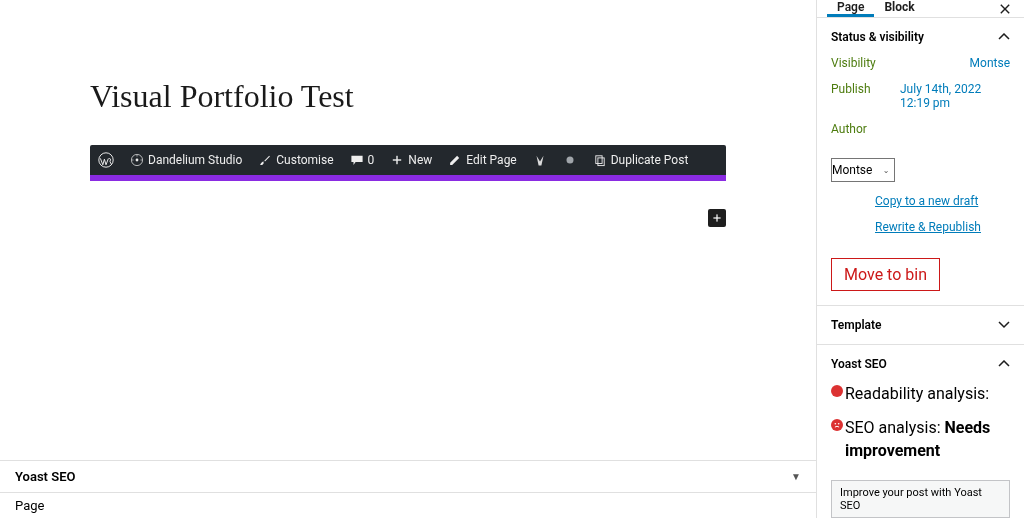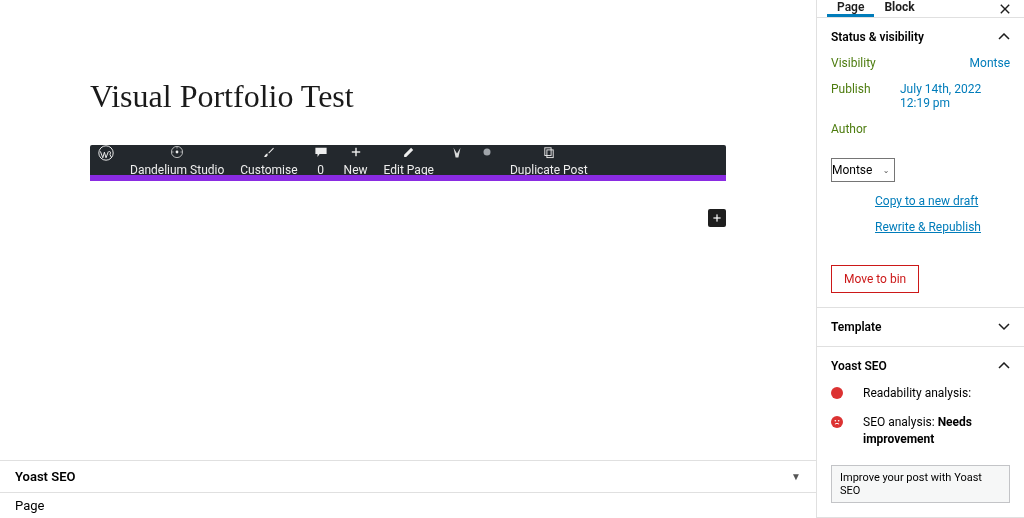--- a/index.html
+++ b/index.html
@@ -2,21 +2,21 @@
 <html><head>
   <meta charset="utf-8">
   <style>
     * { box-sizing: border-box; margin: 0; padding: 0; }
     html, body { width: 1024px; height: 518px; font-family: -apple-system, BlinkMacSystemFont, "Segoe UI", Roboto, sans-serif; overflow: hidden; background: #fff; }
     .layout { display: flex; width: 100%; height: 100%; }
     .main { flex: 1; padding: 48px 40px 0 40px; position: relative; display: flex; flex-direction: column; }
     .page-title { font-family: Georgia, "Times New Roman", serif; font-size: 32px; font-weight: 400; color: #1a1a1a; margin: 30px 50px 30px 50px; }
     .adminbar-wrap { margin: 0 50px; }
     .adminbar { background: #23282d; color: #eee; display: flex; align-items: center; height: 30px; font-size: 12px; border-radius: 2px 2px 0 0; }
-    .adminbar .ab-item { display: flex; align-items: center; padding: 0 8px; gap: 4px; color: #eee; cursor: default; height: 100%; flex-direction: column; }
+    .adminbar .ab-item { display: flex; align-items: center; padding: 0 8px; gap: 4px; color: #eee; cursor: default; height: 100%; }
     .adminbar .ab-icon { display: inline-block; width: 14px; height: 14px; }
     .adminbar .wp-logo svg { width: 16px; height: 16px; }
     .purple-line { height: 6px; background: #8a2be2; margin: 0 50px 0 50px; }
     .canvas { flex: 1; position: relative; margin: 0 50px; }
     .inserter-btn { position: absolute; top: 28px; right: 0; width: 18px; height: 18px; background: #1e1e1e; color: #fff; border-radius: 2px; display: flex; align-items: center; justify-content: center; font-size: 14px; line-height: 1; }
     .bottom-panels { position: absolute; bottom: 0; left: 0; right: 0; background: #fff; border-top: 1px solid #e0e0e0; font-size: 13px; }
     .bottom-row { display: flex; align-items: center; justify-content: space-between; padding: 8px 15px; border-bottom: 1px solid #e0e0e0; }
     .bottom-row.last { border-bottom: none; padding: 5px 15px; }
     .bottom-row strong { font-weight: 600; }
     .dropdown-caret { font-size: 10px; color: #555; }
@@ -31,22 +31,22 @@
     .chevron { display: inline-block; width: 12px; height: 8px; }
     .chevron svg { width: 12px; height: 8px; display: block; }
     .field-row { display: flex; justify-content: space-between; align-items: flex-start; font-size: 12px; }
     .field-label { color: #4d7c0f; }
     .field-value { color: #1e1e1e; }
     .field-value.blue { color: #007cba; }
     .select-wrap { position: relative; display: inline-block; }
     .select-box { border: 1px solid #757575; padding: 4px 22px 4px 0; font-size: 12px; background: #fff; position: relative; min-width: 60px; }
     .select-caret { position: absolute; right: 6px; top: 50%; transform: translateY(-50%); font-size: 8px; color: #555; pointer-events: none; }
     .link-row { color: #007cba; text-decoration: underline; font-size: 12px; display: block; margin-left: 44px; }
-    .danger-btn { border: 1px solid #cc1818; color: #cc1818; background: #fff; padding: 6px 12px; font-size: 12px; display: inline-block; margin-top: 19px; }
-    .bullet-row { display: flex; align-items: flex-start; gap: 20px; font-size: 12px; line-height: 1.4; }
+    .danger-btn { border: 1px solid #cc1818; color: #cc1818; background: #fff; padding: 6px 12px; font-size: 16px; display: inline-block; margin-top: 12px; }
+    .bullet-row { display: flex; align-items: flex-start; gap: 2px; font-size: 16px; line-height: 1.4; }
     .bullet { width: 12px; height: 12px; border-radius: 50%; flex-shrink: 0; margin-top: 2px; }
     .bullet.red { background: #dc3232; }
     .bullet.face { background: #dc3232; display: flex; align-items: center; justify-content: center; }
     .grey-btn { background: #f6f7f7; border: 1px solid #c3c4c7; padding: 5px 8px; font-size: 11px; display: inline-block; margin-top: 6px; }
   </style>
 </head>
 <body>
 
 <div class="layout">
   <div class="main">

